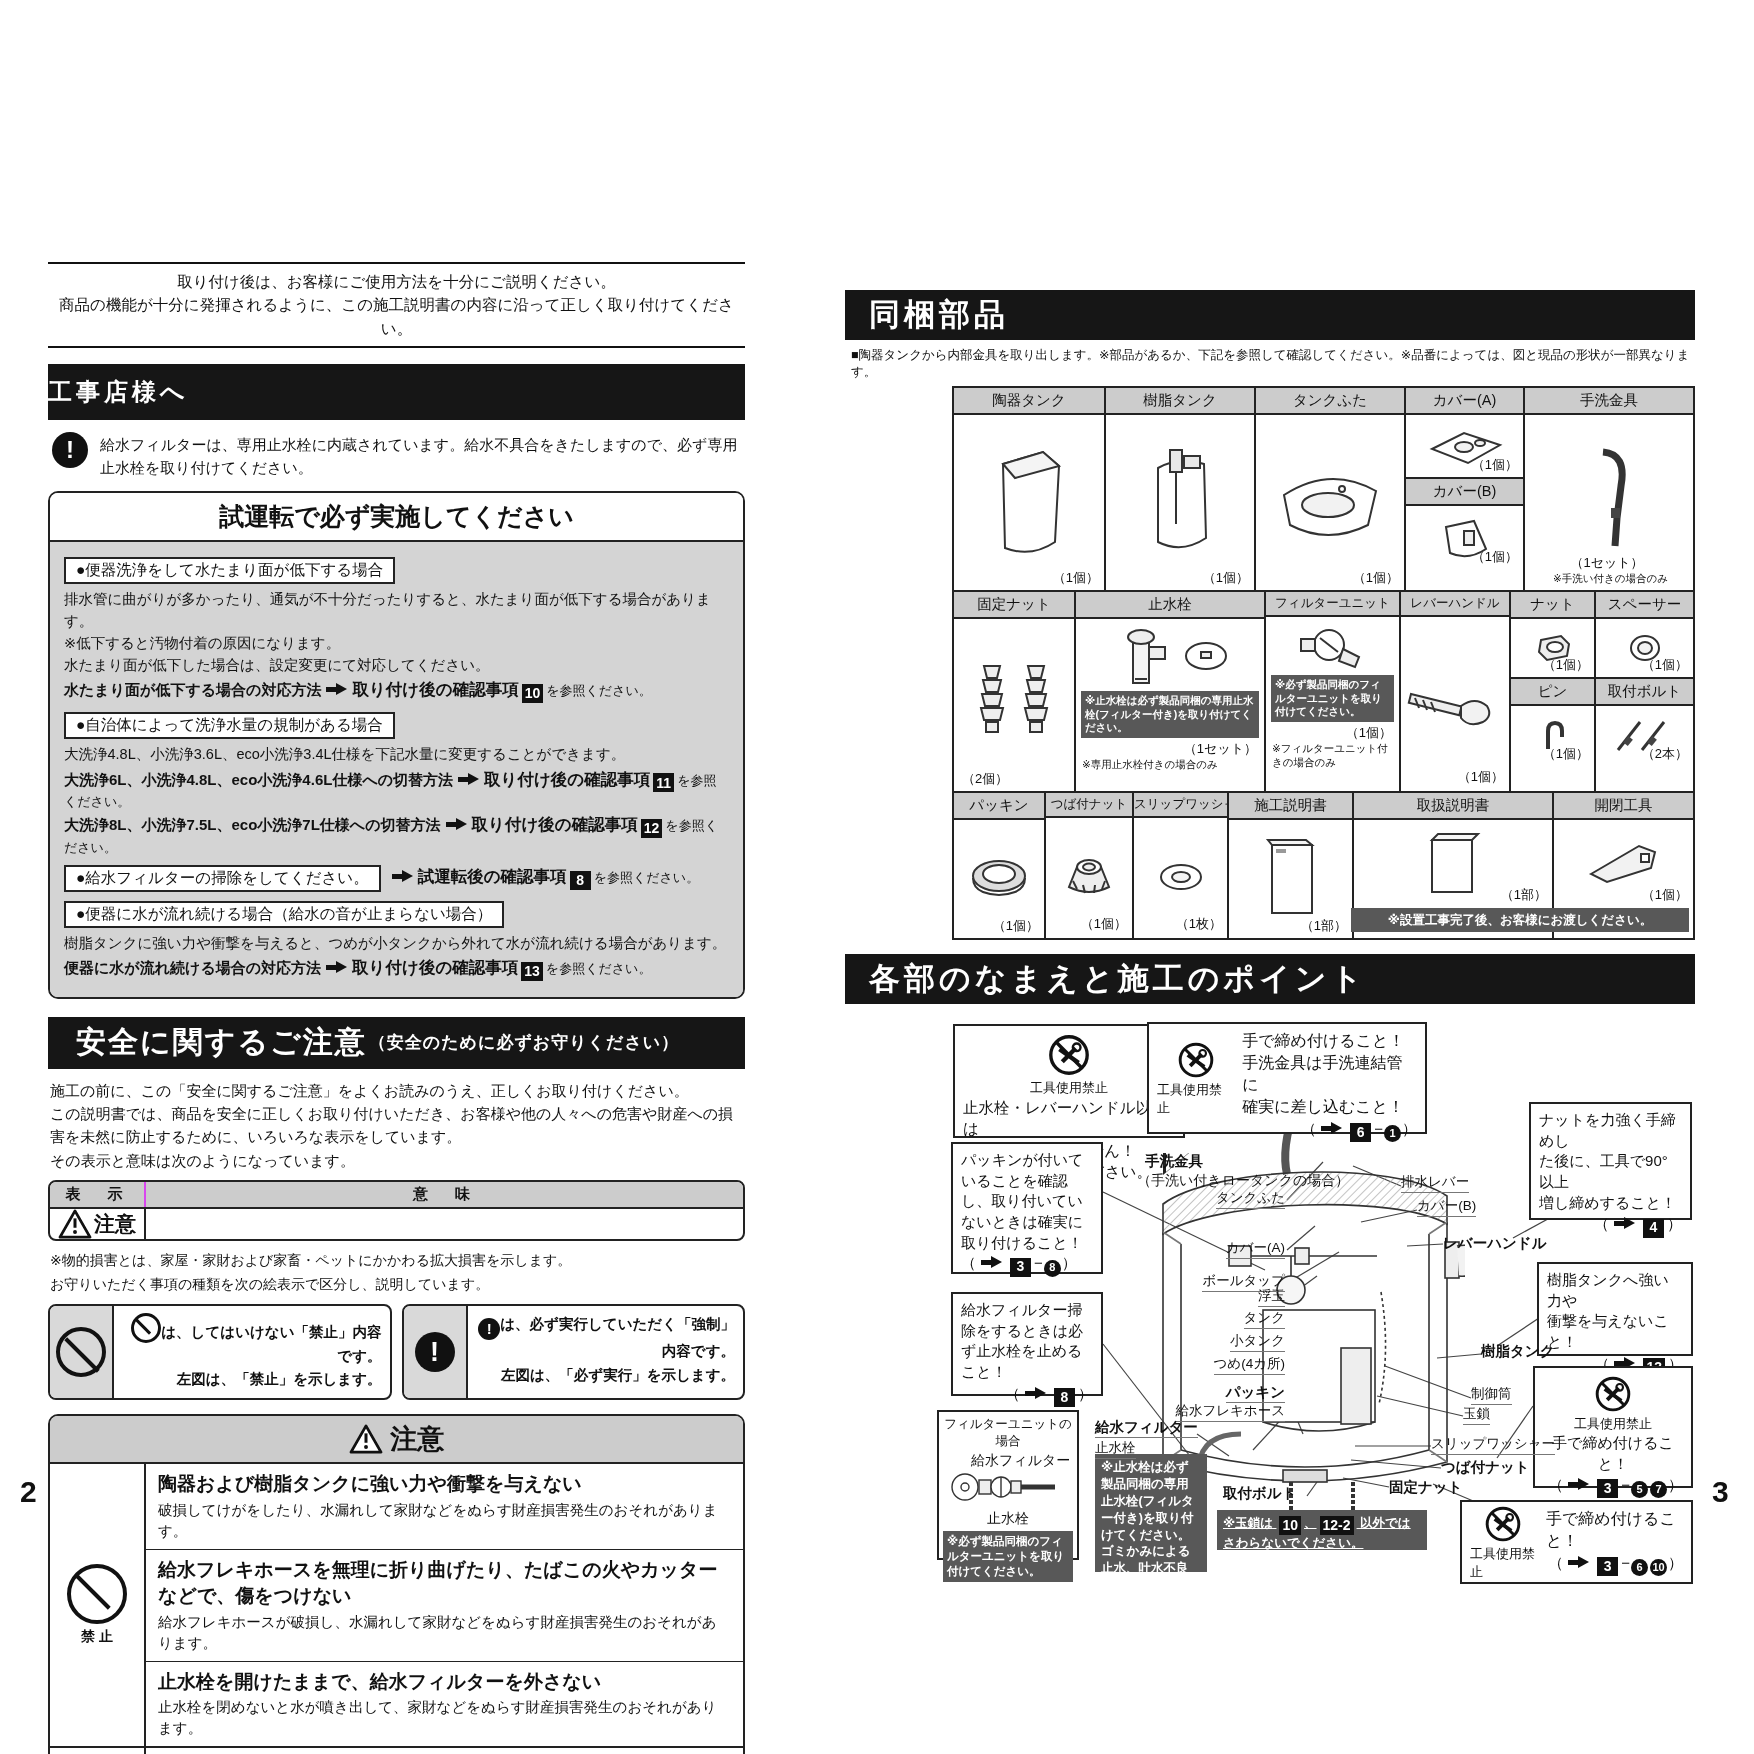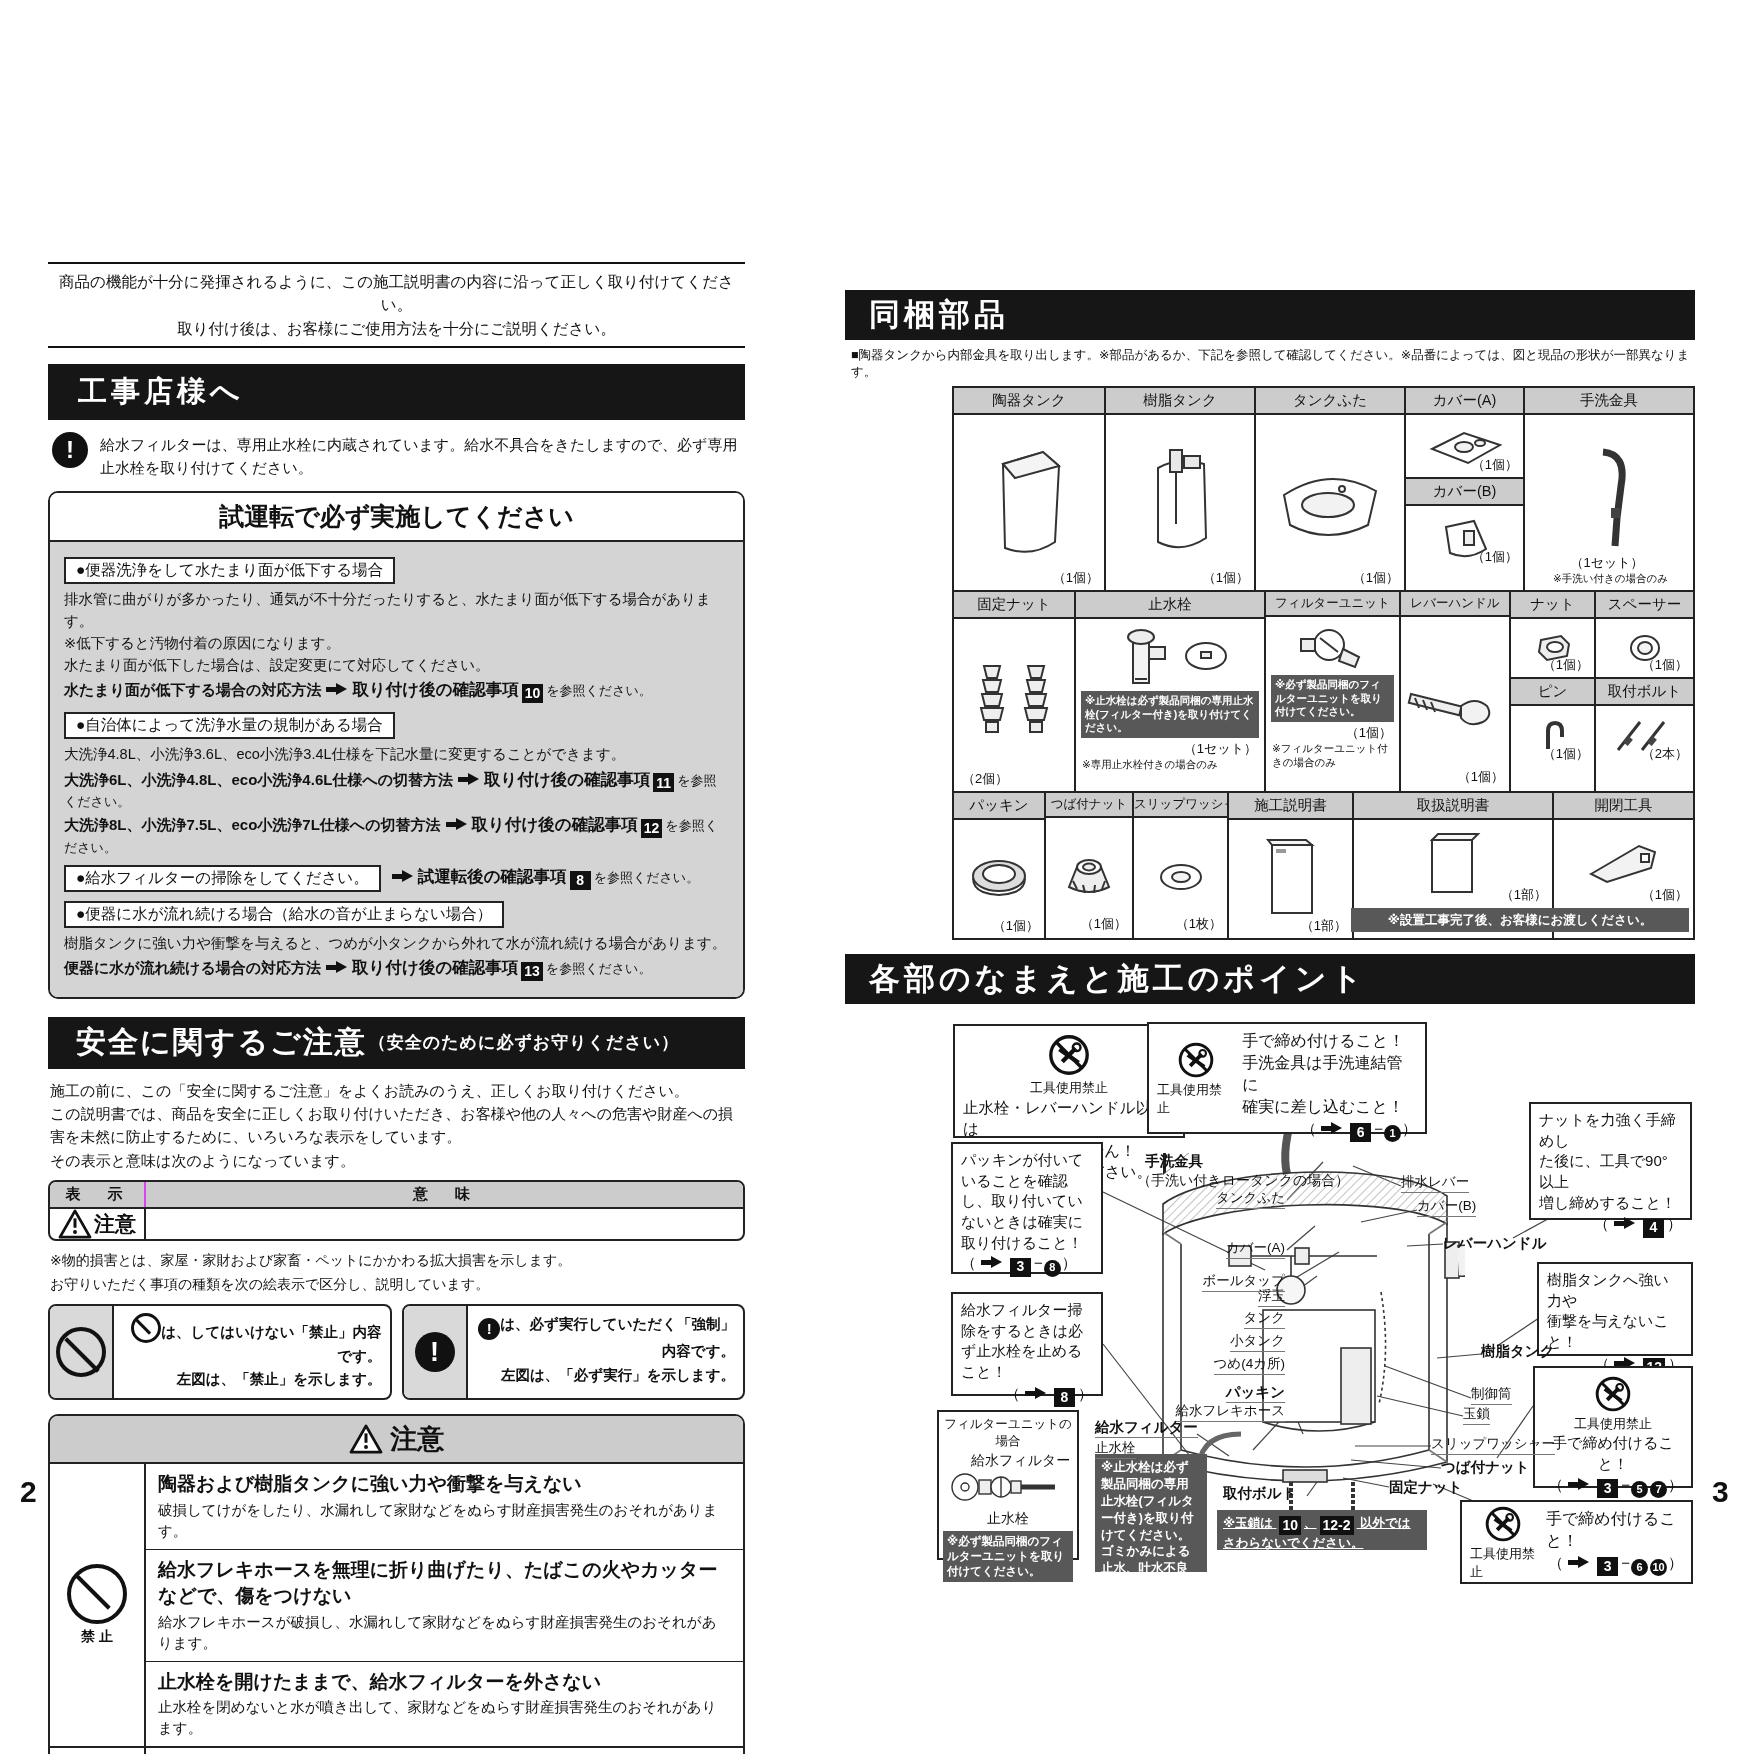--- a/index.html
+++ b/index.html
@@ -24,21 +24,21 @@
   .proh.s::before{top:9px;left:-1px;width:20px;height:3px;}
   .mand{width:40px;height:40px;background:#111;border-radius:50%;color:#fff;display:flex;flex:none;
       align-items:center;justify-content:center;font-weight:bold;font-size:27px;}
   .mand::before{content:"!";}
   .mand.s{width:22px;height:22px;font-size:15px;display:inline-flex;vertical-align:-5px;}
   .wtri{width:34px;height:30px;vertical-align:-6px;}
   .darknote{background:#585858;color:#fff;font-weight:bold;line-height:1.3;}
   
   .notice{border-top:2.5px solid #111;border-bottom:2.5px solid #111;padding:6px 2px;
       text-align:center;font-size:15.5px;line-height:1.5;}
-  .bar2{height:56px;font-size:29px;padding-left:30px;letter-spacing:4px;align-items:center;margin-top:16px;}
+  .bar2{height:56px;font-size:24px;letter-spacing:4px;align-items:center;margin-top:16px;}
   .cnote{display:flex;gap:12px;margin:12px 4px;align-items:flex-start;}
   .cnote .txt{font-size:15px;line-height:1.55;padding-top:1px;}
   .tbox{border:2.5px solid #222;border-radius:10px;overflow:hidden;margin-top:4px;}
   .tbox .ttitle{text-align:center;font-size:25px;font-weight:bold;padding:7px 0;background:#fff;}
   .tbody{background:#d4d4d4;padding:8px 14px 14px;border-top:2.5px solid #222;}
   .tlabel{display:inline-block;background:#fff;border:2px solid #222;padding:1px 10px;font-size:15.5px;
       margin:7px 0 5px;}
   .tline{font-size:14.5px;line-height:1.5;}
   .taction{font-size:15px;font-weight:bold;margin:3px 0 2px;}
   .taction .big{font-size:16.5px;}
@@ -112,22 +112,22 @@
   .tailwrap i{position:absolute;width:0;height:0;border-top:22px solid #222;border-right:26px solid transparent;}
   .tailwrap i + i{left:3px;top:-3px;border-top-color:#fff;}
   svg.leaders{position:absolute;left:0;top:0;pointer-events:none;}
 </style>
 </head>
 <body>
 
 <div class="page" style="left:48px;top:262px;width:697px;">
 
   <div class="notice">
+    <div>取り付け後は、お客様にご使用方法を十分にご説明ください。</div>
     <div>商品の機能が十分に発揮されるように、この施工説明書の内容に沿って正しく取り付けてください。</div>
-    <div>取り付け後は、お客様にご使用方法を十分にご説明ください。</div>
   </div>
 
   <div class="bar bar2">
     <span>工事店様へ</span>
   </div>
 
   <div class="cnote">
     <span class="mand" style="width:36px;height:36px;font-size:24px;"></span>
     <div class="txt" style="max-width:640px;">給水フィルターは、専用止水栓に内蔵されています。給水不具合をきたしますので、必ず専用止水栓を取り付けてください。</div>
   </div>

